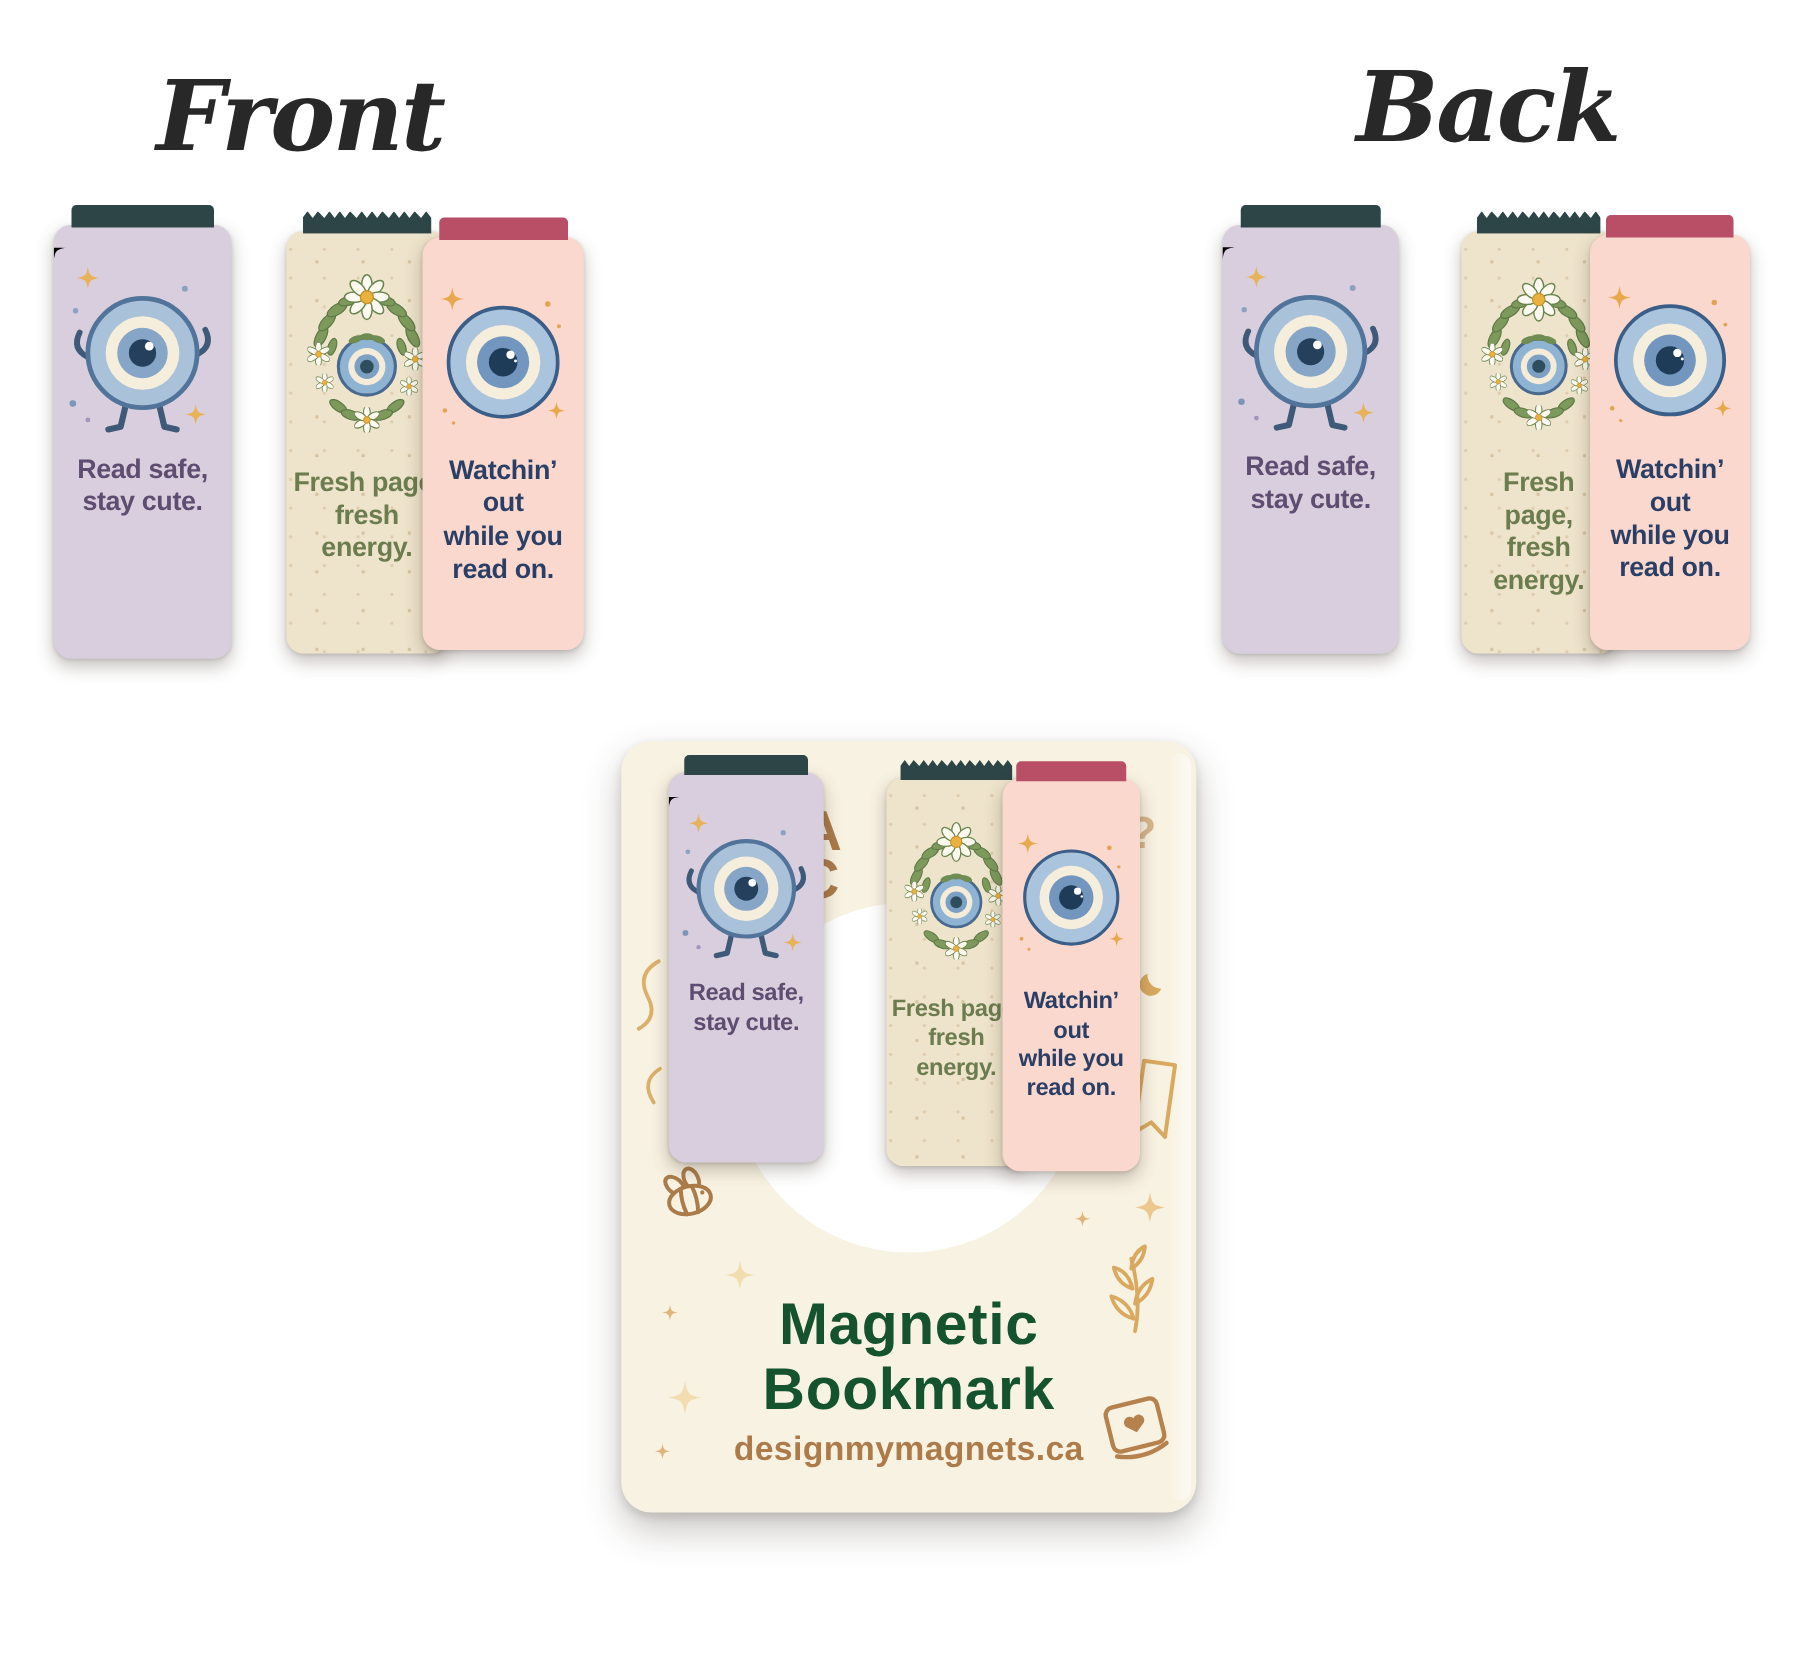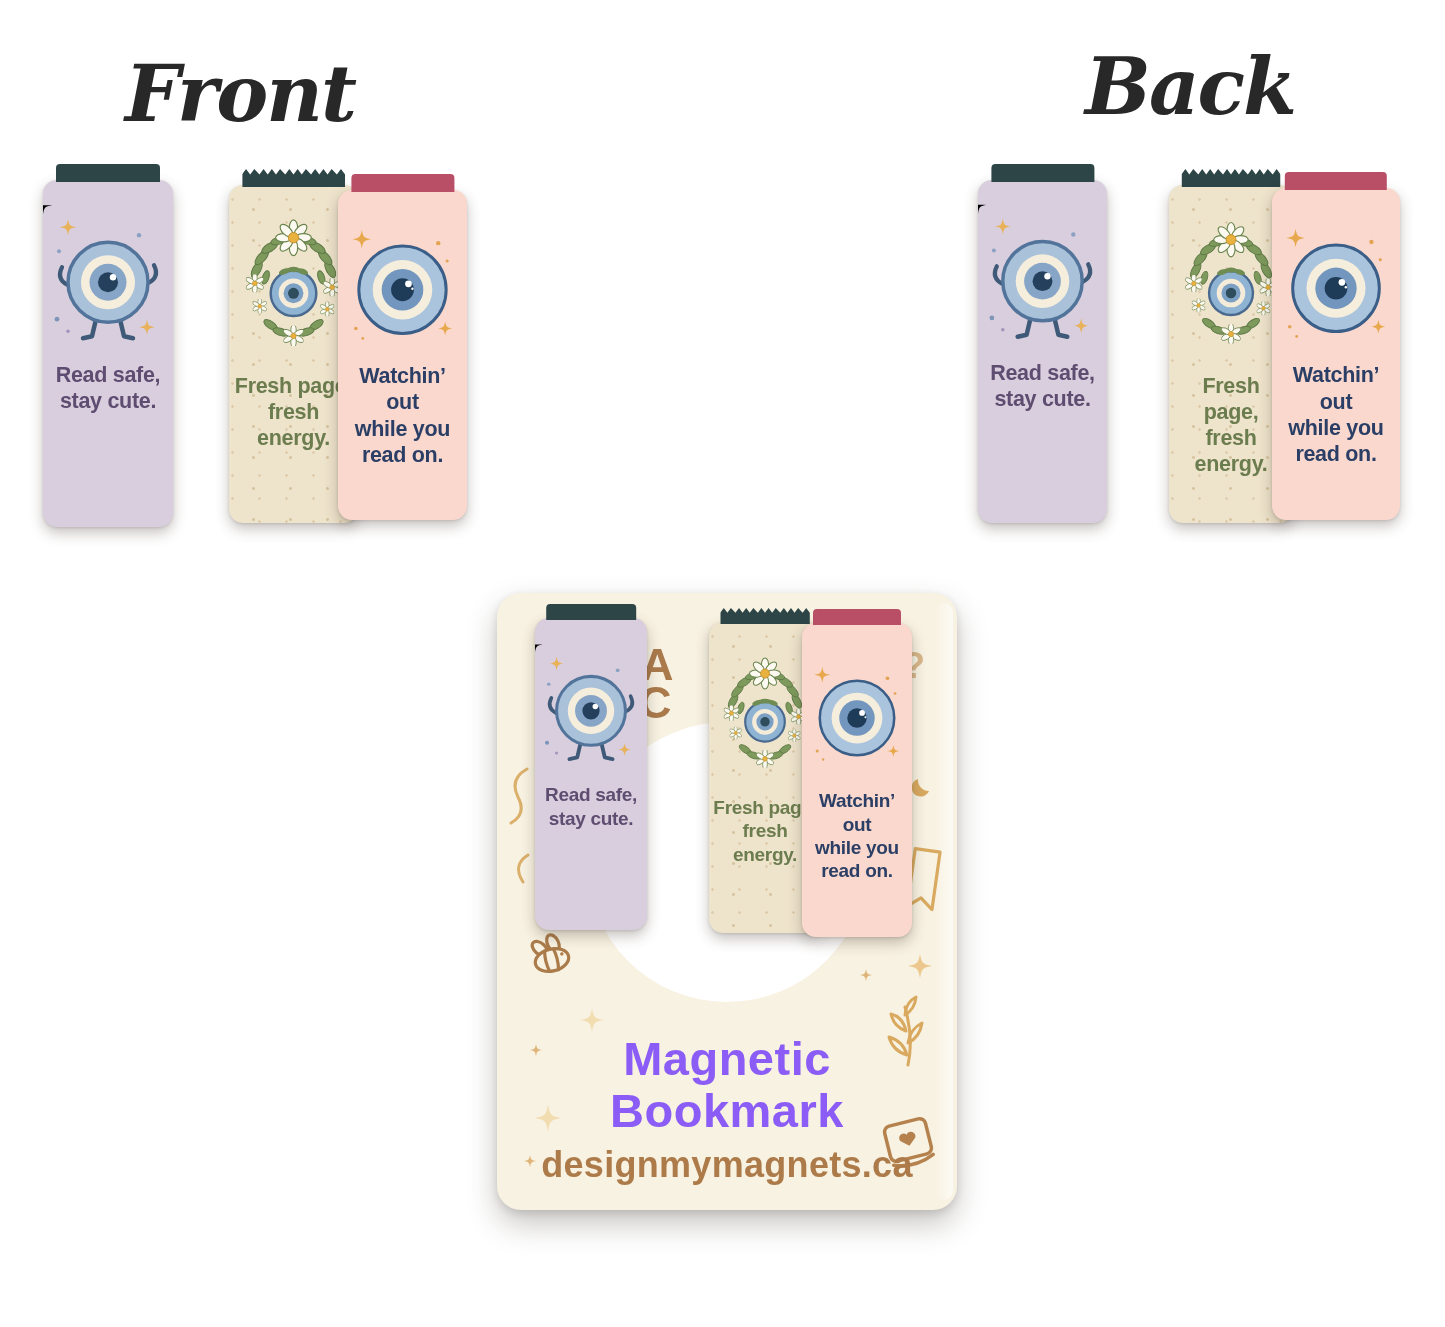--- a/index.html
+++ b/index.html
@@ -18,21 +18,21 @@
     position:absolute;left:480px;top:414px;width:485px;text-align:center;
     font-family:"DejaVu Serif",serif;font-weight:900;color:#262626;
     font-size:53px;line-height:1.12;letter-spacing:-1.5px;white-space:pre-line;
   }
 
   
   .bm{
     position:absolute;border-radius:14px;z-index:3;
     box-shadow:0 6px 14px rgba(70,55,45,.30),0 1px 3px rgba(0,0,0,.12);
   }
-  .bm-lavender{background:#d9cedd;}
+  .bm-lavender{background:#d9cedd;padding-left:12px;}
   .bm-beige{
     background-color:#eee3cb;
     background-image:
       radial-gradient(circle, rgba(176,142,88,.38) 1.1px, transparent 1.7px),
       radial-gradient(circle, rgba(176,142,88,.28) 1px, transparent 1.5px);
     background-size:37px 31px,27px 23px;
     background-position:6px 9px,17px 3px;
     margin-left:41px;
   }
   .bm-pink{background:#fad8cd;}
@@ -78,25 +78,25 @@
   }
   .frag{
     position:absolute;z-index:2;font-weight:bold;
     font-size:45px;letter-spacing:1px;line-height:1;
   }
   .frag-dark{color:#aa7a4b;}
   .frag-light{color:#d7b689;}
   #card-doodles{position:absolute;left:0;top:0;width:460px;height:617px;z-index:2;}
   #card-title{
     position:absolute;left:0;right:0;top:440px;text-align:center;z-index:2;
-    color:#8b5cf6;font-weight:bold;font-size:47px;line-height:1.1;letter-spacing:0.5px;
+    color:#14532d;font-weight:bold;font-size:47px;line-height:1.1;letter-spacing:0.5px;
   }
   #card-website{
     position:absolute;left:0;right:0;top:551px;text-align:center;z-index:2;
-    color:#ad7b4a;font-weight:bold;font-size:36px;letter-spacing:0.3px;
+    color:#ad7b4a;font-weight:bold;font-size:27px;letter-spacing:0.3px;
   }
   svg{display:block;}
   .symlib{position:absolute;width:0;height:0;overflow:hidden;}
 </style>
 </head>
 <body>
 
 <svg class="symlib" aria-hidden="true">
   <defs>
     <path id="p-star" d="M0,-9 C1.2,-2 2,-1.2 9,0 C2,1.2 1.2,2 0,9 C-1.2,2 -2,1.2 -9,0 C-2,-1.2 -1.2,-2 0,-9 Z"></path>

